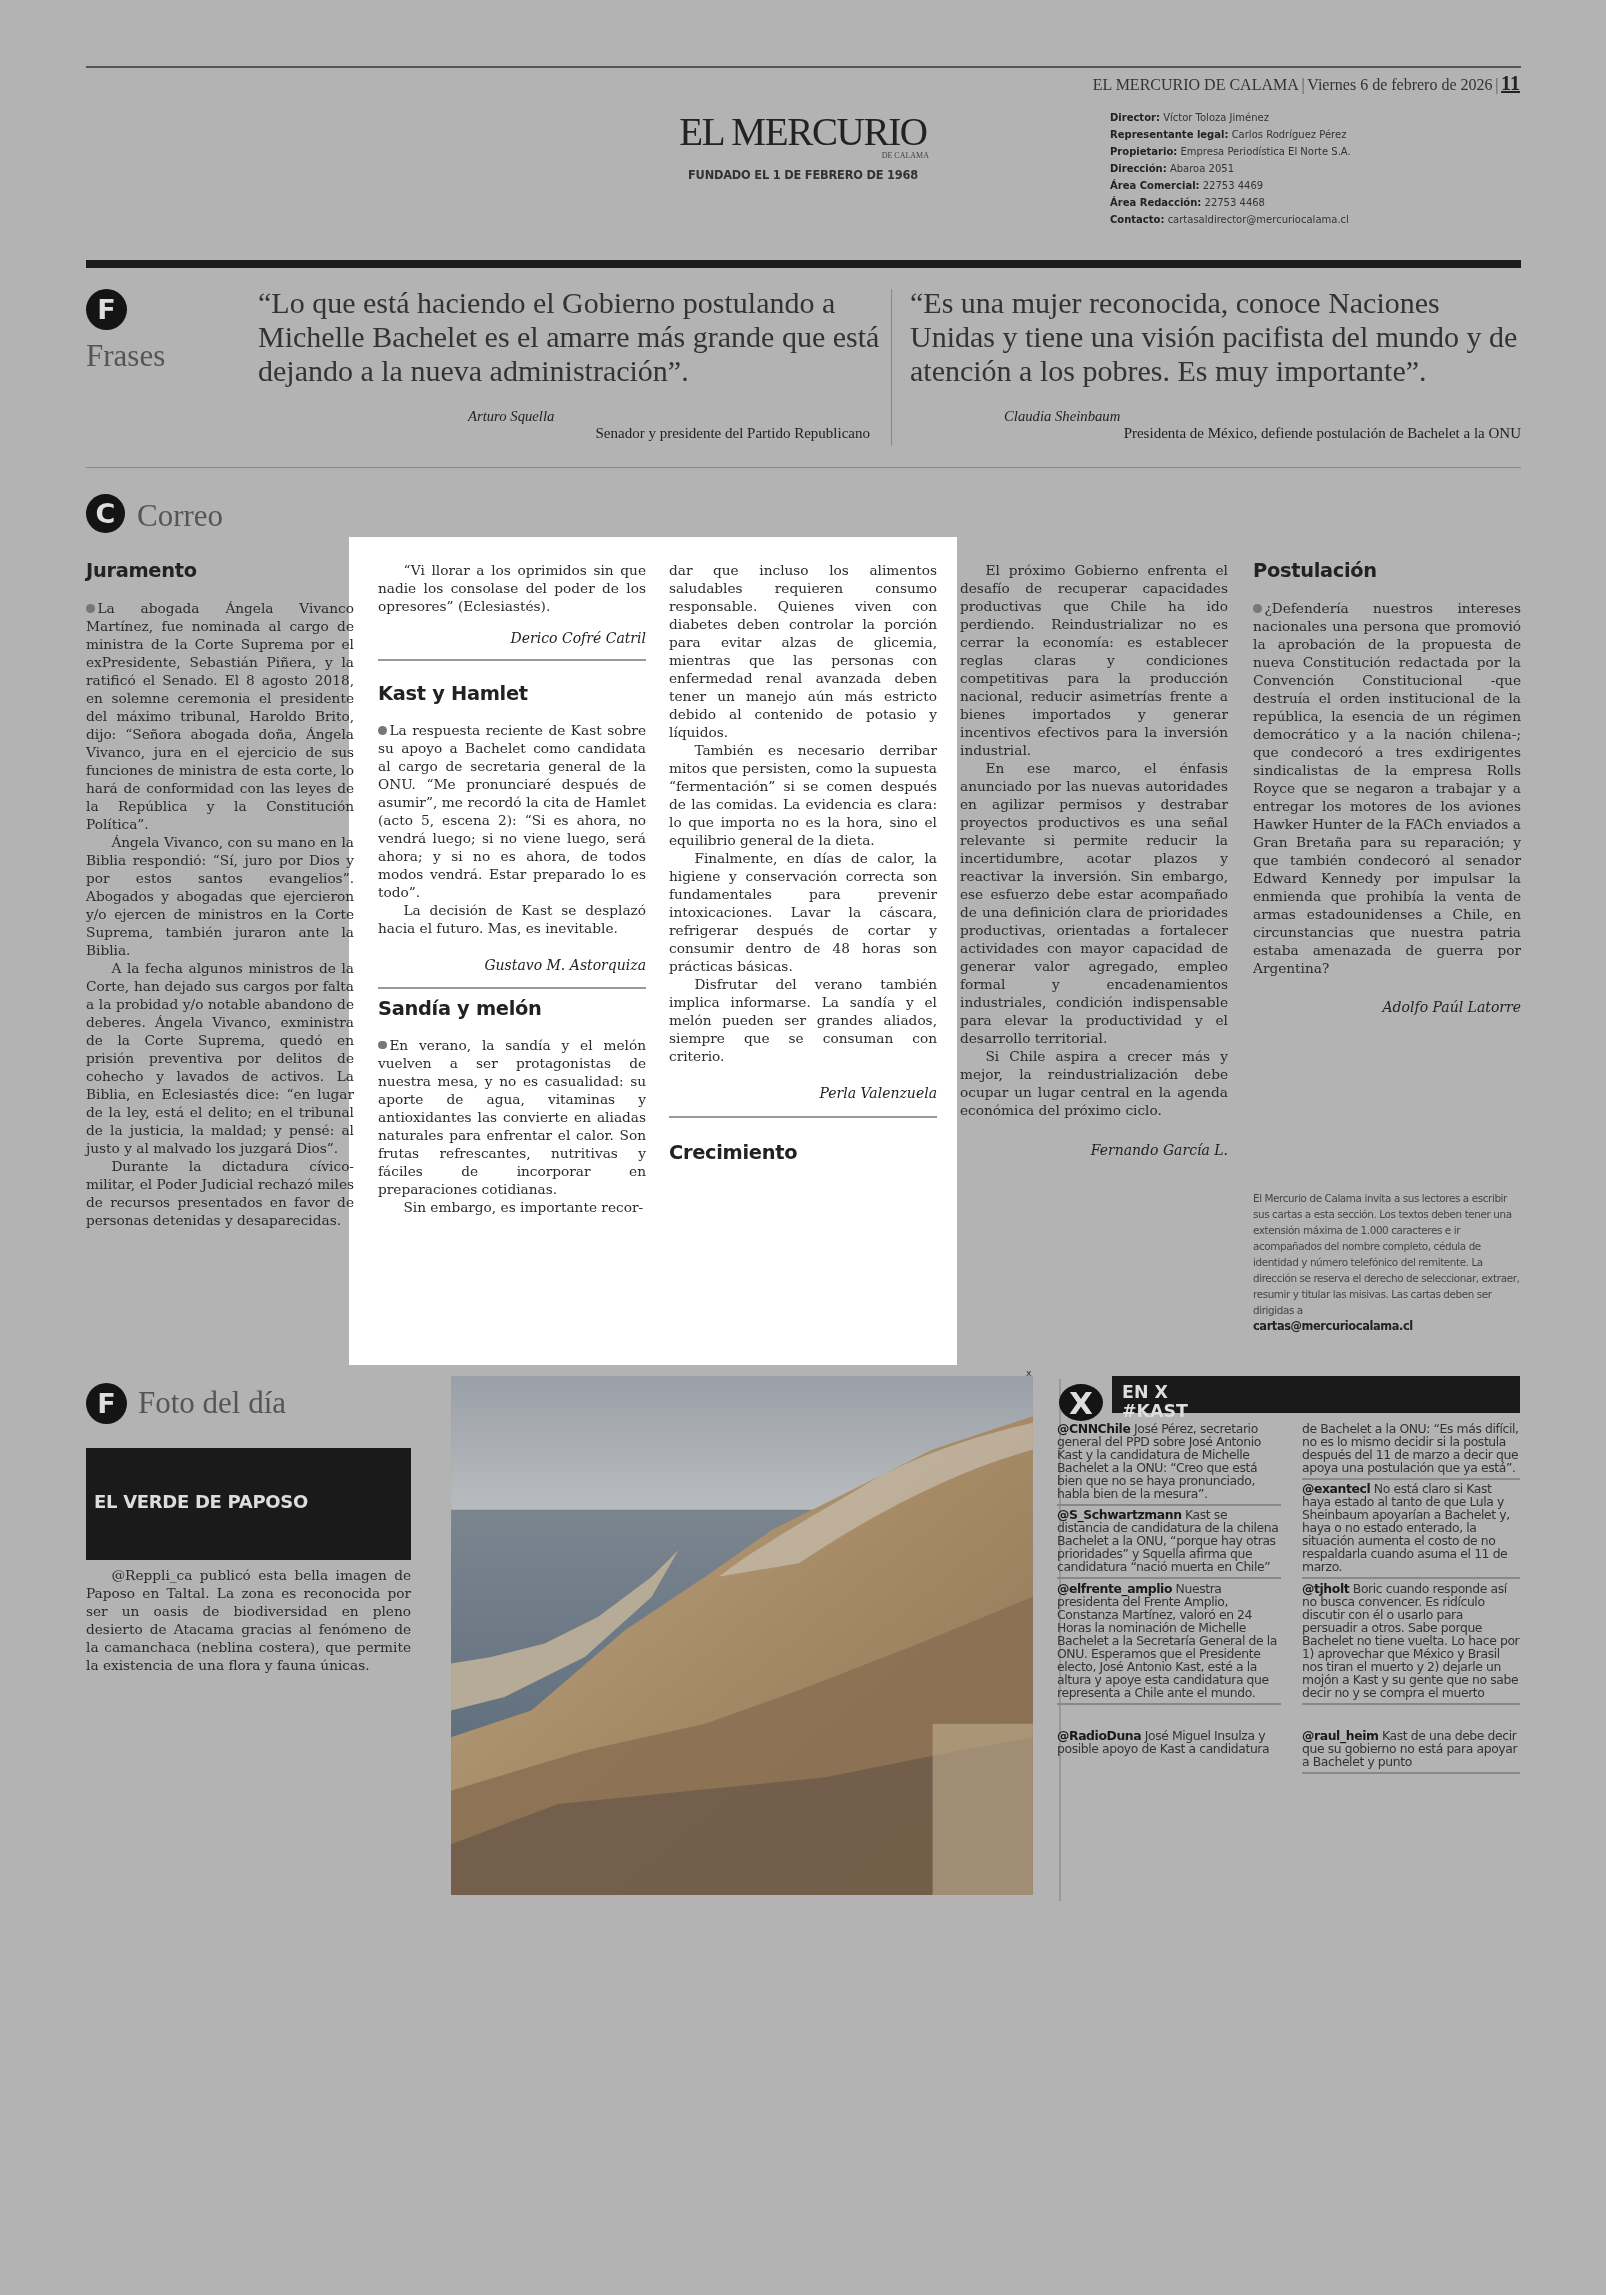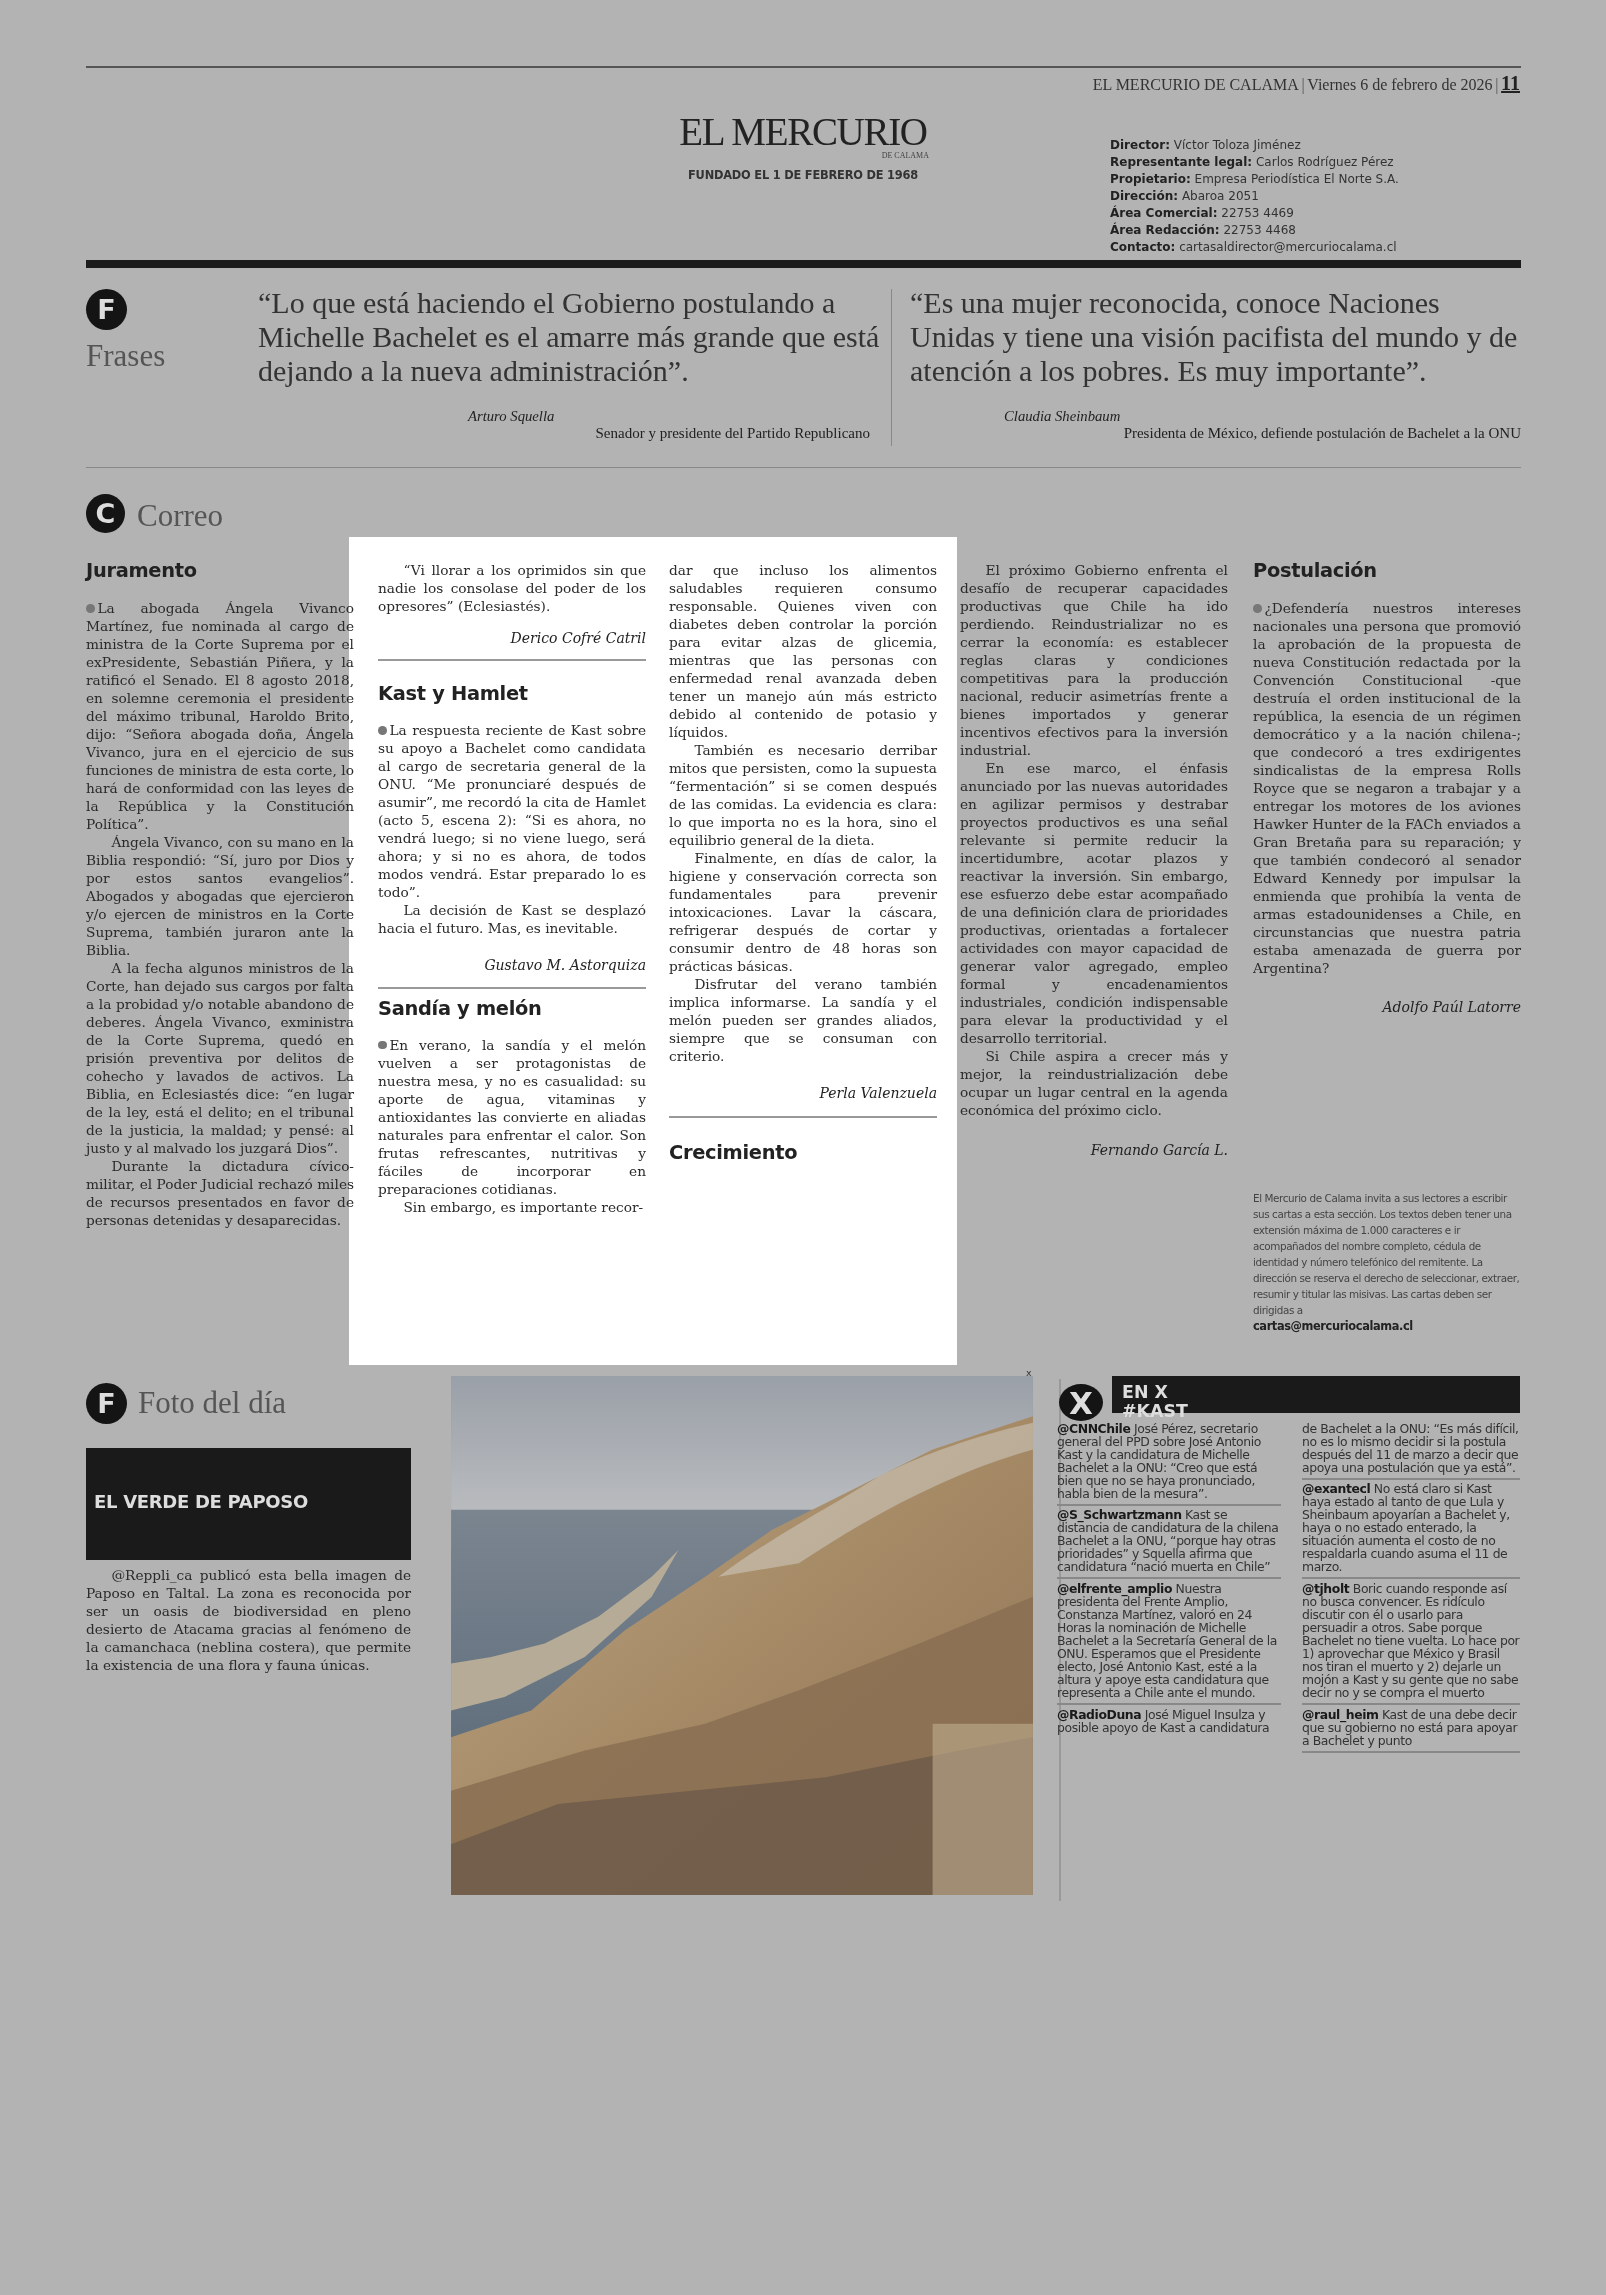--- a/index.html
+++ b/index.html
@@ -8,21 +8,21 @@
 
   
   #top-rule { left:86px; top:66px; width:1435px; height:2px; background:#555; }
   #dateline { right:86px; top:72px; font-size:16px; font-family:"Liberation Serif", serif; color:#333; white-space:nowrap; }
   #dateline .sep { color:#555; margin:0 2.7px; }
   #dateline .pg { font-weight:bold; font-size:20px; text-decoration:underline; color:#222; }
   #masthead { left:669px; top:112px; width:268px; text-align:center; }
   #mast-title { font-family:"Liberation Serif", serif; font-size:39px; letter-spacing:-1.3px; color:#222; line-height:1; }
   #mast-sub { font-size:8px; text-align:right; padding-right:8px; color:#444; font-family:"Liberation Serif", serif; }
   #mast-founded { font-family:"DejaVu Sans", sans-serif; font-weight:bold; font-size:11.4px; color:#333; margin-top:8px; letter-spacing:-0.2px; }
-  #staff { left:1110px; top:109px; font-family:"DejaVu Sans", sans-serif; font-size:12px; line-height:17px; color:#333;margin-top:28px; }
+  #staff { left:1110px; top:109px; font-family:"DejaVu Sans", sans-serif; font-size:10px; line-height:17px; color:#333; }
   #staff b { color:#222; }
 
   
   #frases-rule { left:86px; top:260px; width:1435px; height:8px; background:#1c1c1c; }
   .circle-icon { width:41px; height:41px; border-radius:50%; background:#141414; color:#ddd; font-family:"DejaVu Sans", sans-serif; font-weight:bold; display:flex; align-items:center; justify-content:center; font-size:27px; }
   #frases-icon { left:86px; top:289px; }
   #frases-label { left:86px; top:338px; font-family:"Liberation Serif", serif; font-size:31px; color:#555; }
   .quote { font-family:"Liberation Serif", serif; font-size:30px; line-height:34px; color:#333; }
   #q1 { left:258px; top:286px; width:636px; }
   #q2 { left:910px; top:286px; width:616px; }
@@ -63,21 +63,21 @@
   #photo { left:451px; top:1376px; width:582px; height:519px; overflow:hidden; background:#8c8a80; }
   #photo-close { left:1026px; top:1367px; font-family:"DejaVu Sans", sans-serif; font-size:9.4px; color:#333; }
   #photo-vline { left:1059px; top:1379px; width:2px; height:522px; background:#999; }
 
   
   #x-icon { left:1059px; top:1384px; width:44px; height:37px; font-size:31px; background:#141414; border-radius:50%; }
   #x-header { left:1112px; top:1376px; width:408px; height:37px; background:#1a1a1a; }
   #x-title1 { left:1122px; top:1383px; font-family:"DejaVu Sans", sans-serif; font-weight:bold; font-size:17.4px; color:#ddd; line-height:19px; }
   .tweets { font-family:"DejaVu Sans", sans-serif; font-size:12.4px; line-height:13px; color:#333; letter-spacing:-0.4px; }
   .tweet { padding:2.7px 0 4px 0; border-bottom:2px solid #888; }
-  .tweet:last-child { border-bottom:none; }
+  .tweet:last-child { border-bottom:none;margin-top:21px; }
   .tweet b { color:#1a1a1a; }
   #x-col1 { left:1057px; top:1419px; width:224px; }
   #x-col2 { left:1302px; top:1419px; width:218px; }
 </style>
 </head>
 <body>
 
 <div class="abs" id="top-rule"></div>
 <div class="abs" id="dateline">
   <span>EL MERCURIO DE CALAMA</span><span class="sep">|</span><span>Viernes 6 de febrero de 2026</span><span class="sep">|</span><span class="pg">11</span>

